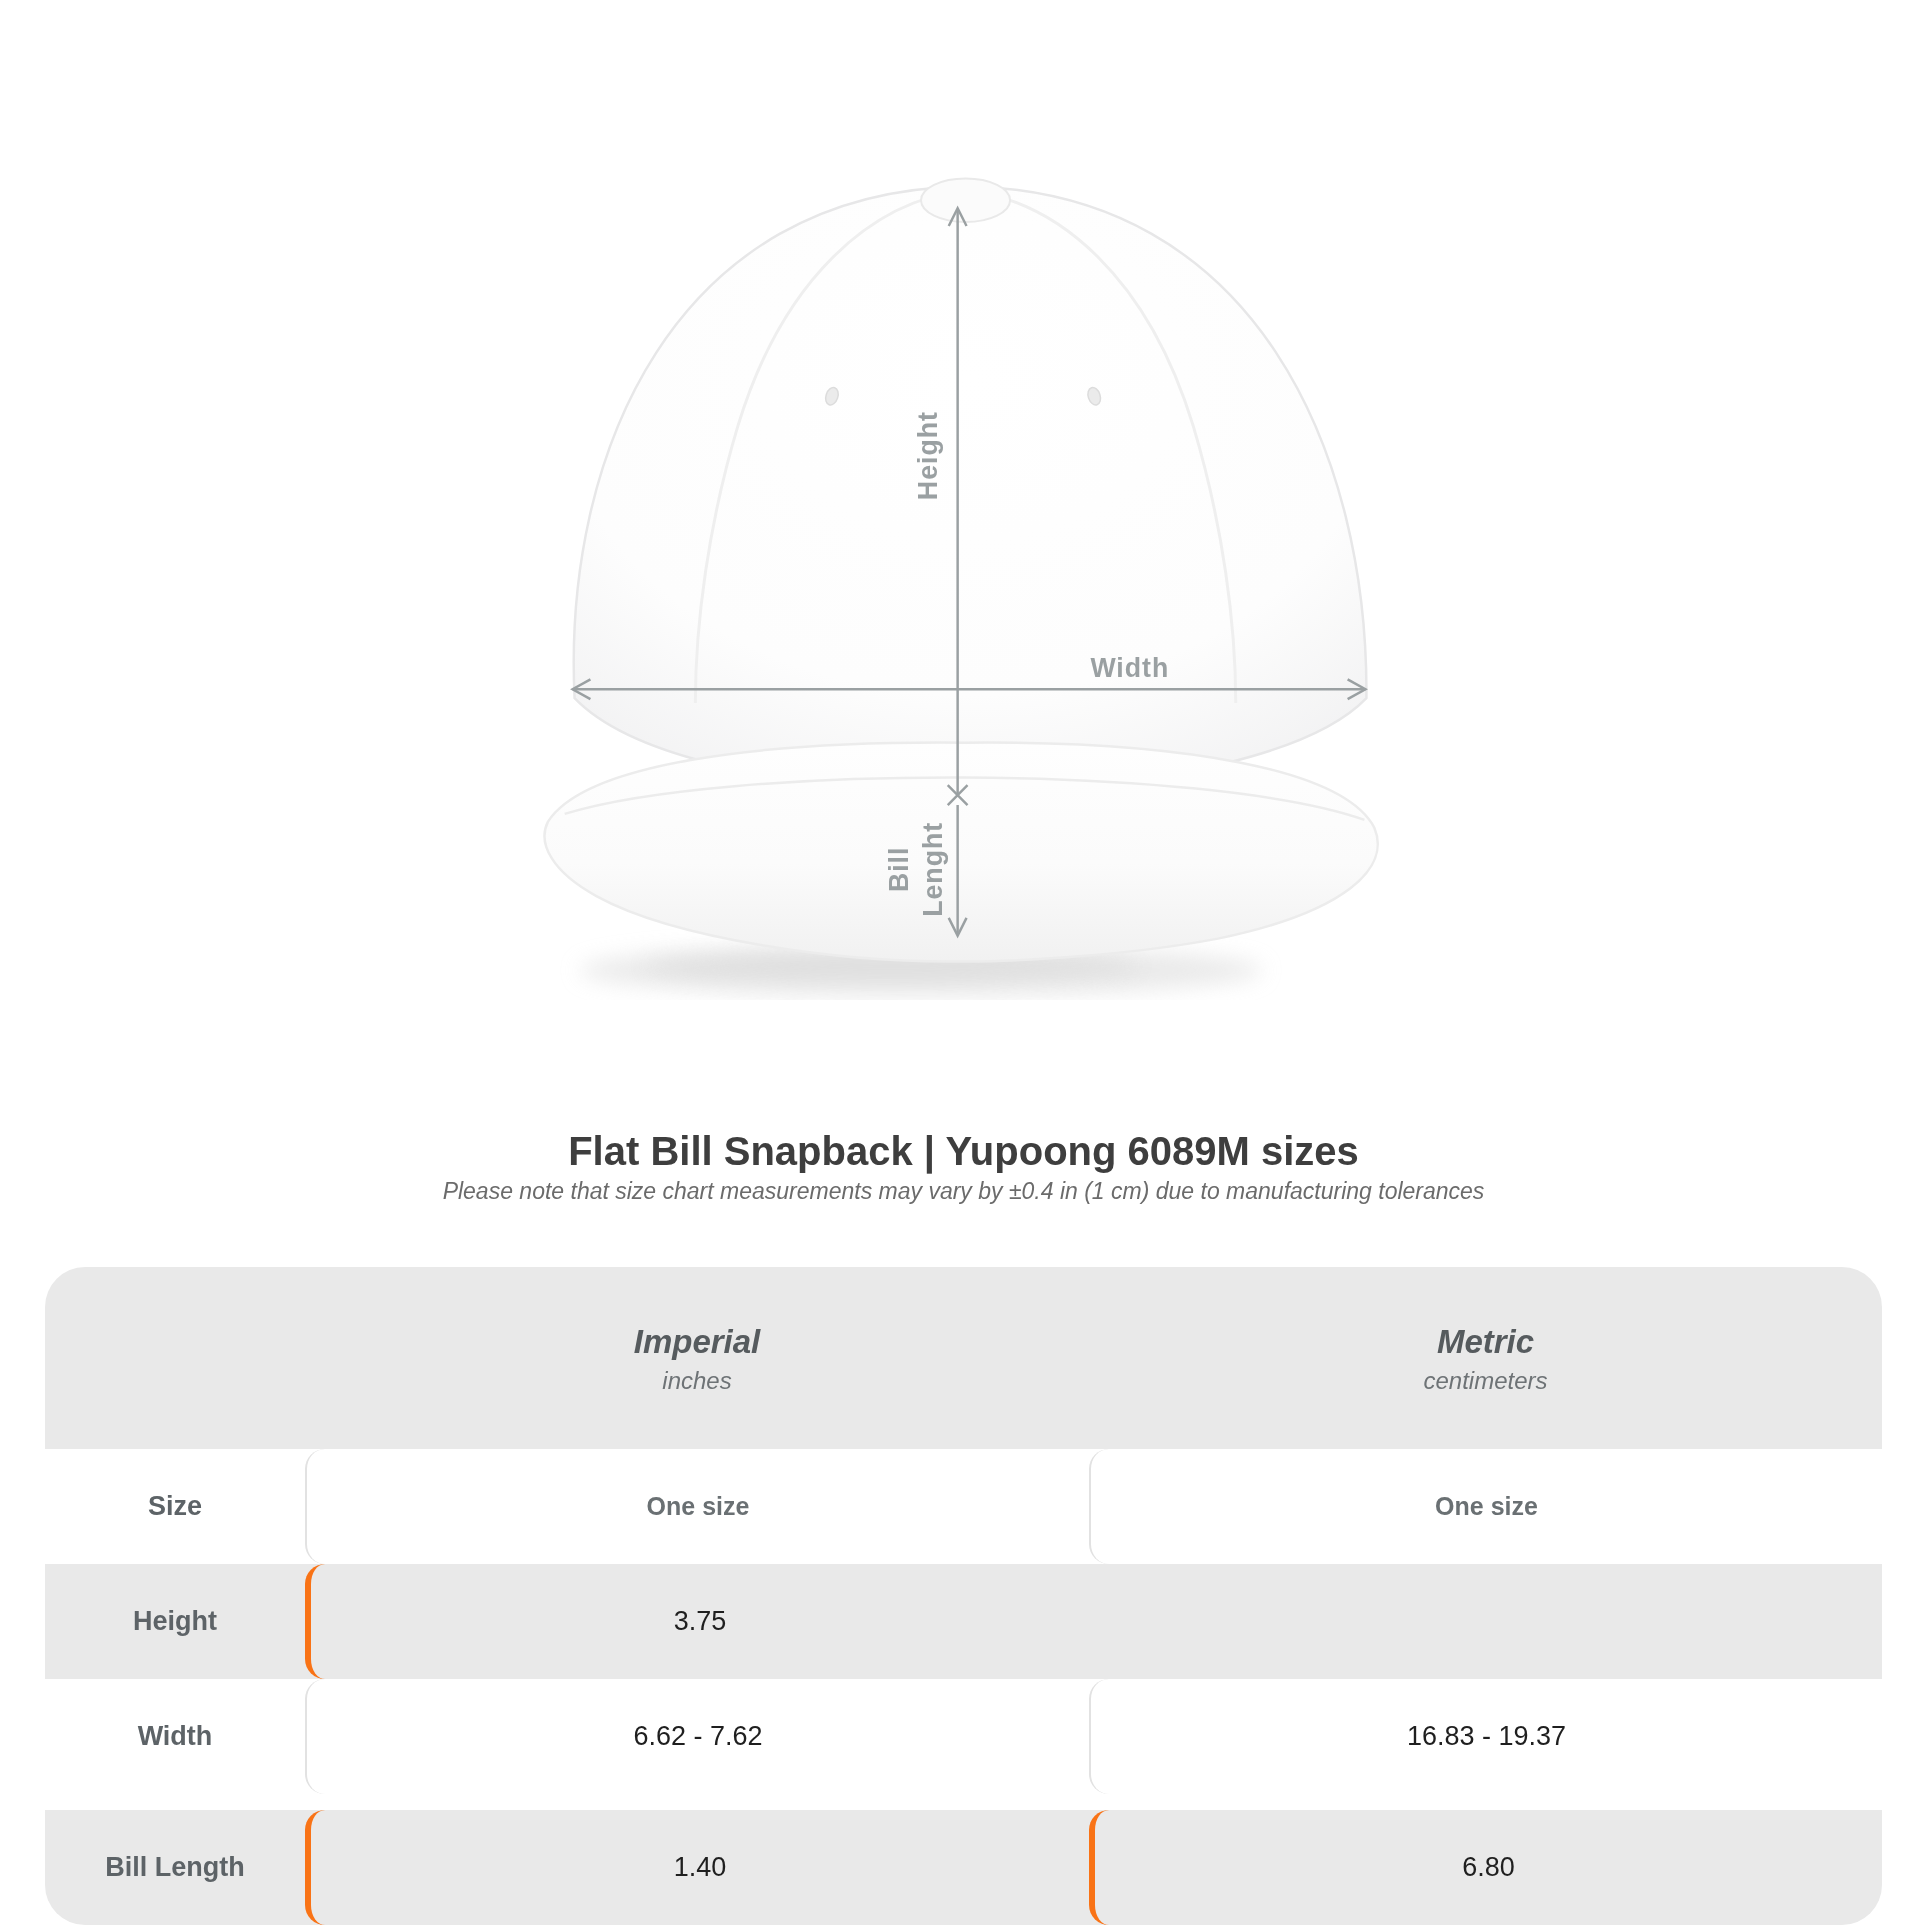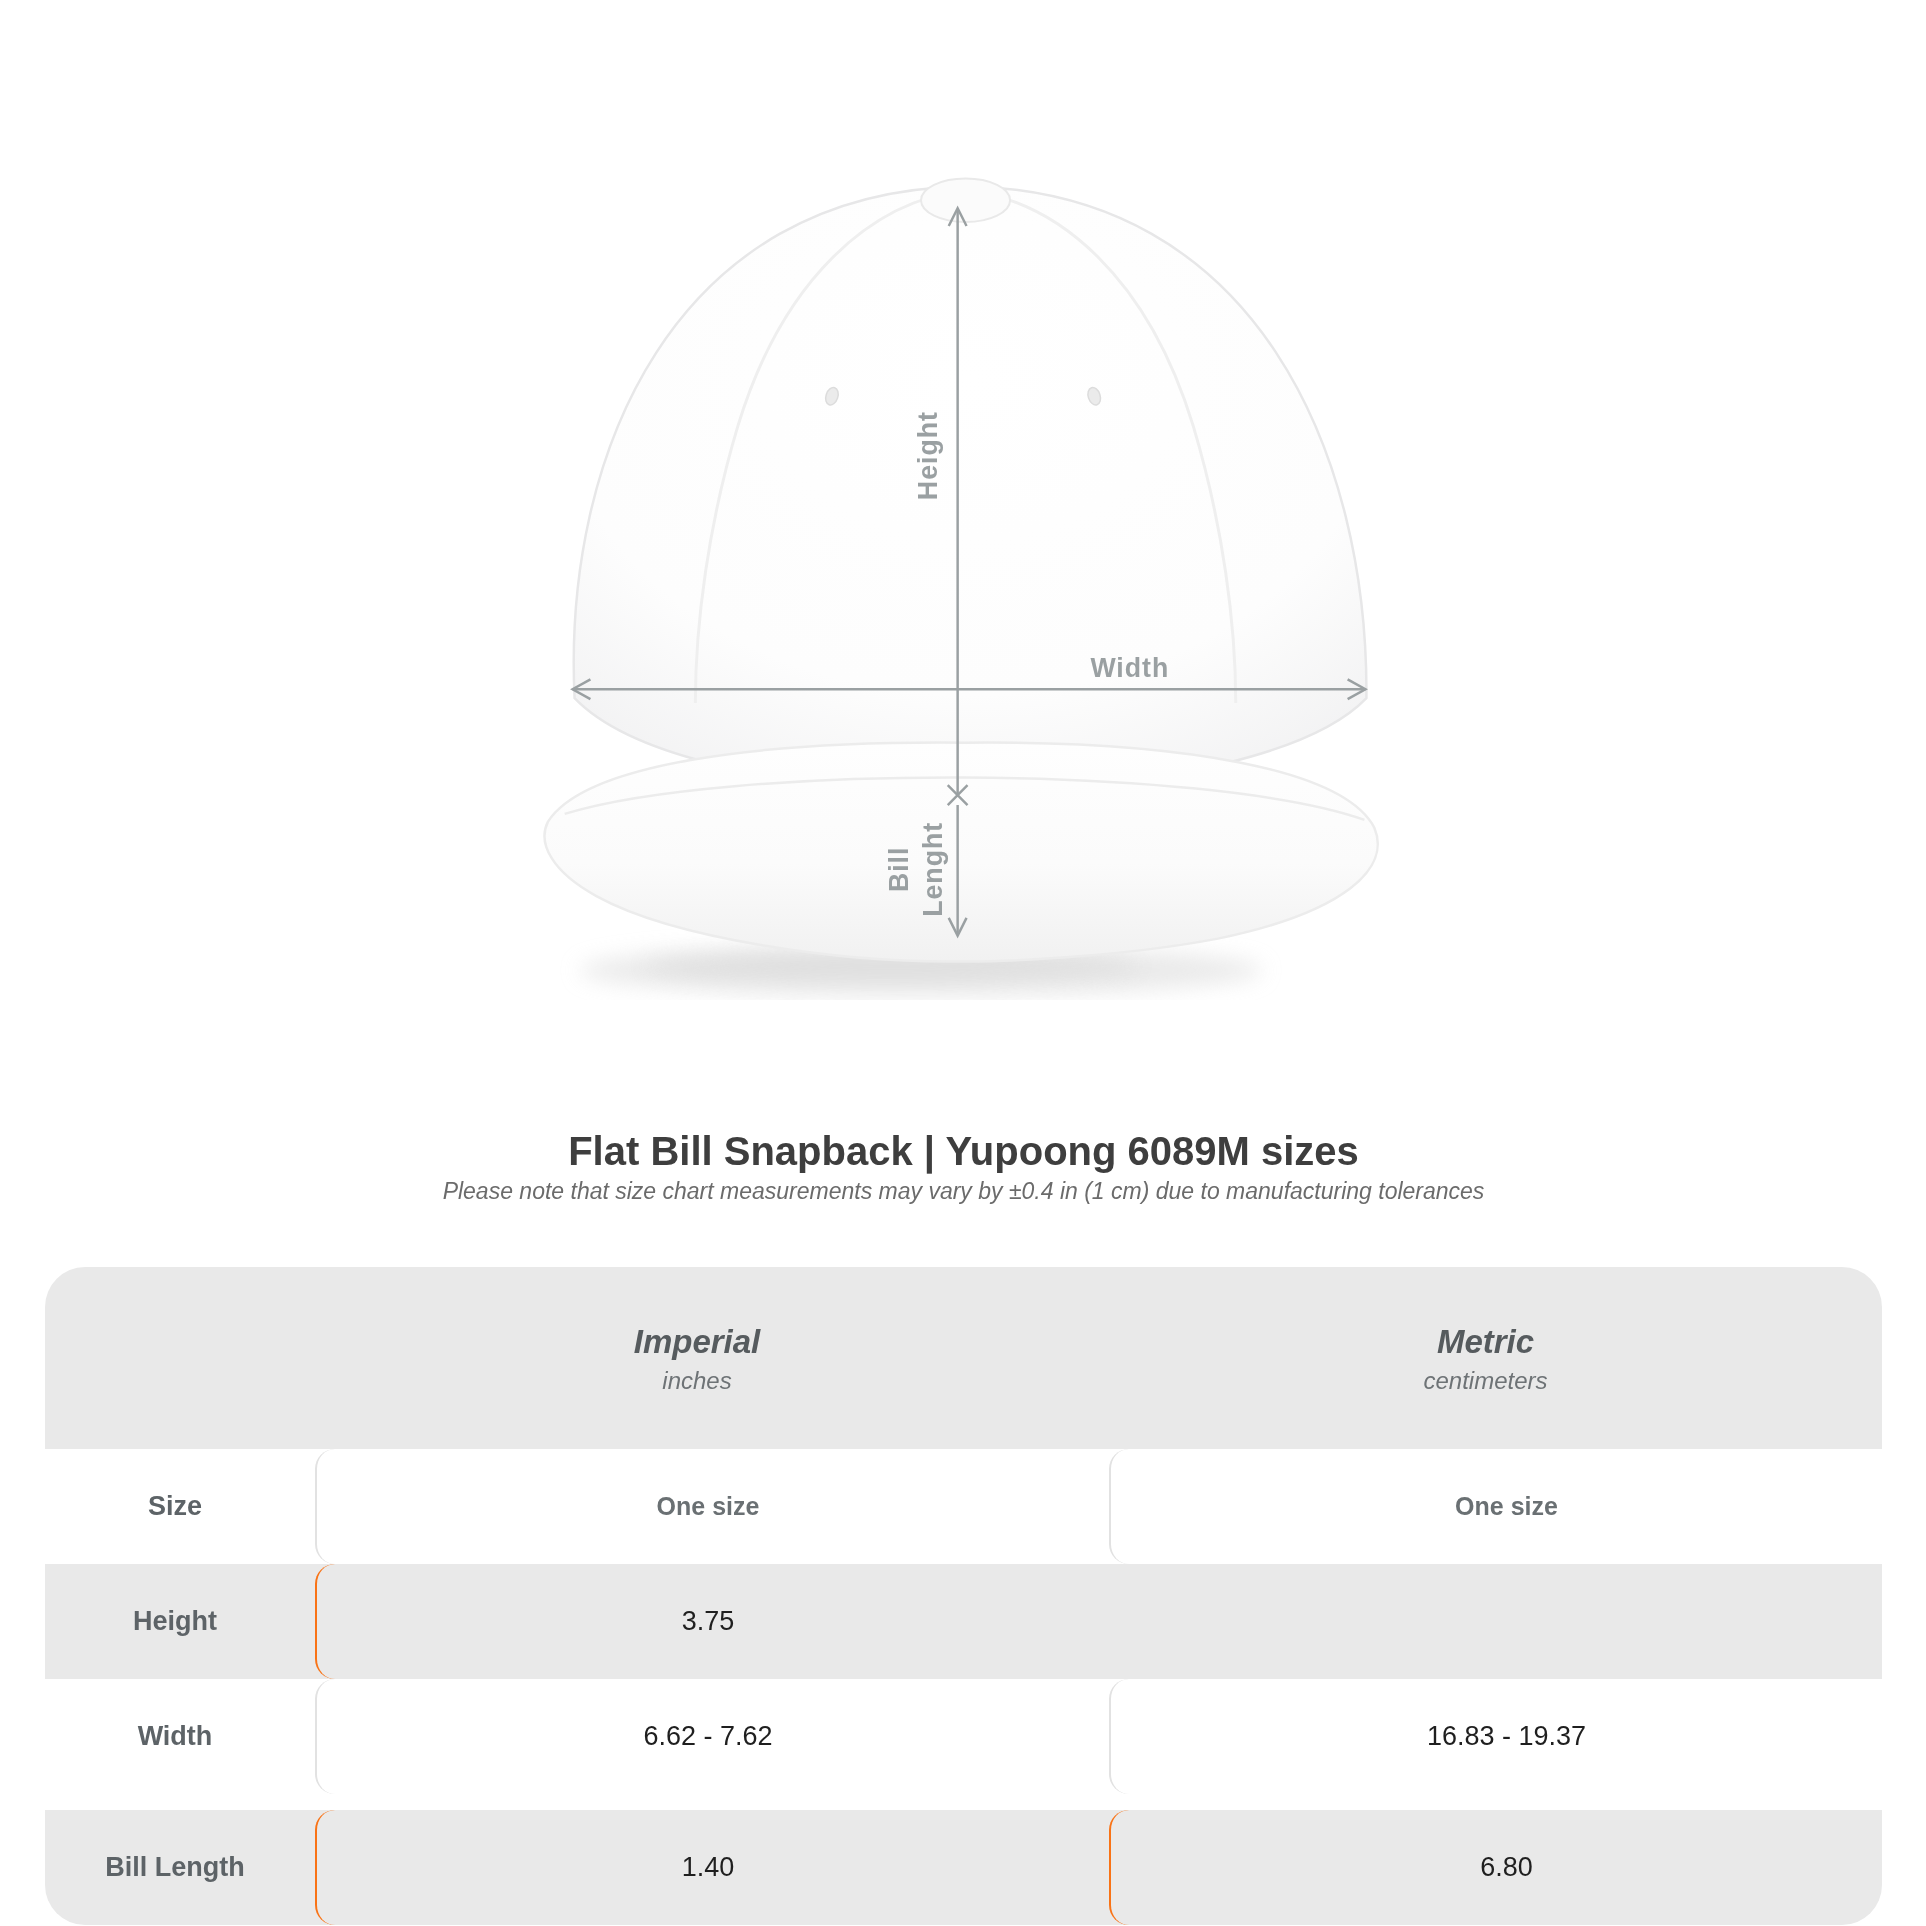--- a/index.html
+++ b/index.html
@@ -29,27 +29,27 @@
     height:182px;background:#e9e9e9;border-radius:40px 40px 0 0;
     display:grid;grid-template-columns:260px 784px 793px;
   }
   .unit-head{grid-row:1;display:flex;flex-direction:column;align-items:center;justify-content:center;padding-top:2px;}
   .unit-head.col2{grid-column:2;}
   .unit-head.col3{grid-column:3;}
   .unit-name{font-size:33px;font-weight:bold;font-style:italic;color:#565b5e;}
   .unit-sub{font-size:24px;font-style:italic;color:#6e7376;margin-top:6px;}
 
   .t-row{
-    height:115px;display:grid;grid-template-columns:260px 784px 793px;align-items:stretch;gap:10px;
+    height:115px;display:grid;grid-template-columns:260px 784px 793px;align-items:stretch;
   }
   .t-row .cell{display:flex;align-items:center;justify-content:center;}
   .row-white{background:#ffffff;}
   .row-gray{background:#e9e9e9;}
   .row-white .cell + .cell{border-left:2px solid #e2e2e2;}
-  .row-gray  .cell + .cell{border-left:2px solid #f97316;}
+  .row-gray  .cell + .cell{border-left:6px solid #f97316;}
   .row-last{border-radius:0 0 40px 40px;margin-top:16px;}
   .cell-label{font-size:27px;font-weight:bold;color:#5d6367;}
   .cell-value{font-size:27px;color:#1f1f1f;border-radius:20px;}
   .row-sizes .cell-value{font-weight:bold;color:#6a7073;font-size:25px;}
 </style>
 </head>
 <body>
 
 <div class="screen">
 

